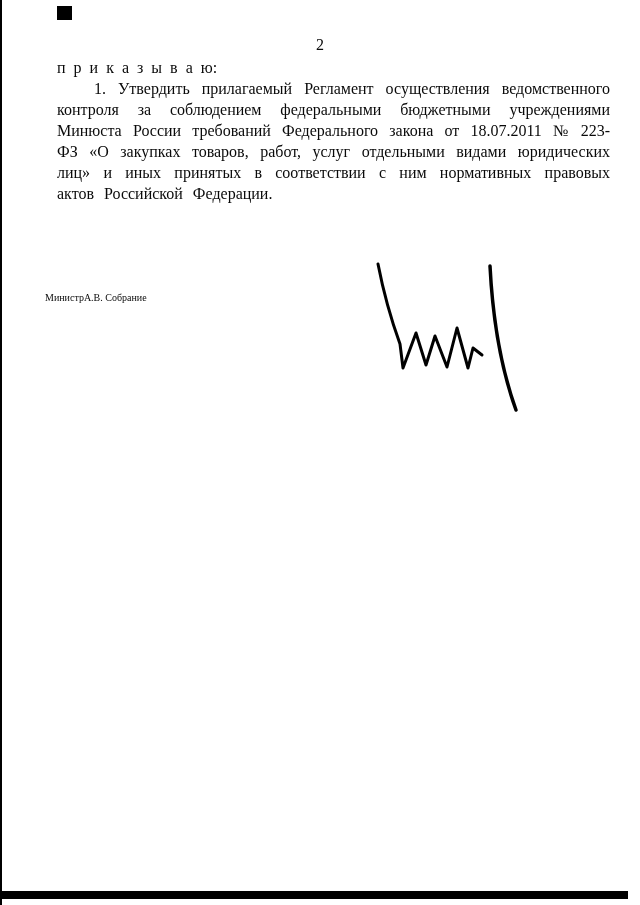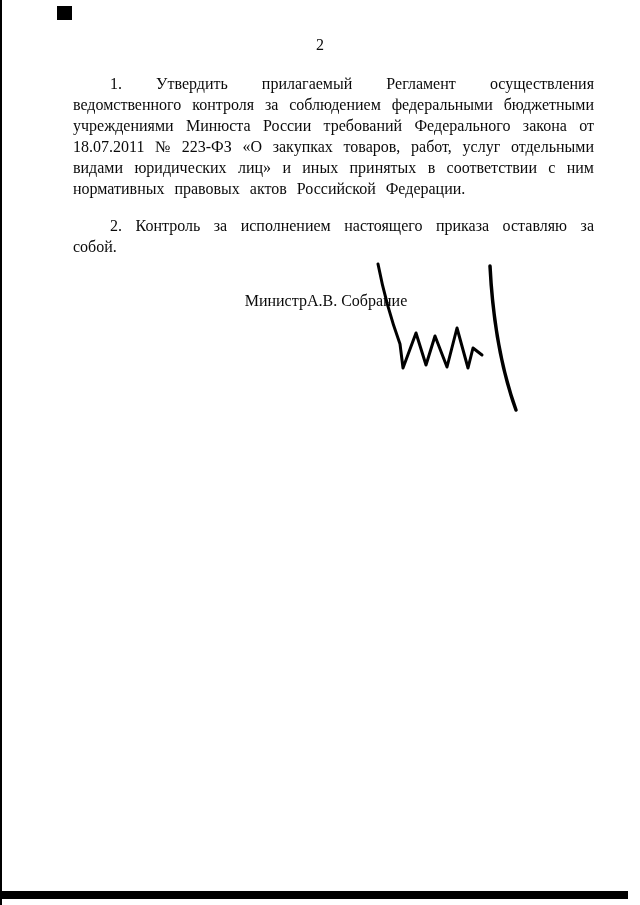--- a/index.html
+++ b/index.html
@@ -49,33 +49,33 @@
     font-size: 16px;
     line-height: 21px;
     text-align: justify;
     word-spacing: 4px;
   }
   .line-justified {
     text-align: justify;
     text-align-last: justify;
   }
   .para {
-    margin: 16px;
+    margin: 0;
     text-indent: 37px;
     word-spacing: 6px;
     font-family: Liberation Serif, serif;
   }
   .sig-row {
     position: absolute;
     top: 292px;
     left: 45px;
     right: 33px;
     display: flex;
-    justify-content: center;
-    font-size: 16px;
+    justify-content: flex-start;
+    font-size: 10px;
   }
   .signature-svg {
     position: absolute;
     left: 366px;
     top: 260px;
     width: 160px;
     height: 155px;
   }
 </style>
 </head>
@@ -83,22 +83,22 @@
 
 <div class="page">
 
   <div class="edge-left"></div>
   <div class="corner-mark"></div>
   <div class="bottom-bar"></div>
 
   <div class="page-number">2</div>
 
   <div class="content">
+    <div>п р и к а з ы в а ю:</div>
     <p class="para">1. Утвердить прилагаемый Регламент осуществления ведомственного контроля за соблюдением федеральными бюджетными учреждениями Минюста России требований Федерального закона от 18.07.2011 № 223-ФЗ «О закупках товаров, работ, услуг отдельными видами юридических лиц» и иных принятых в соответствии с ним нормативных правовых актов Российской Федерации.</p>
-    <p class="para">2. Контроль за исполнением настоящего приказа оставляю за собой.</p>
   </div>
 
   <div class="sig-row">
     <span>Министр</span>
     <span>А.В. Собрание</span>
   </div>
 
   <svg class="signature-svg" viewBox="0 0 160 155" xmlns="http://www.w3.org/2000/svg">
     <path d="M 12 4 C 18 35 26 62 34 84 L 37 108 L 50 73 L 60 105 L 69 76 L 81 107 L 91 68 L 102 108 L 107 88 L 116 95" fill="none" stroke="#000" stroke-width="3" stroke-linecap="round" stroke-linejoin="round"></path>
     <path d="M 124 6 C 126 45 132 100 150 150" fill="none" stroke="#000" stroke-width="3.5" stroke-linecap="round"></path>

